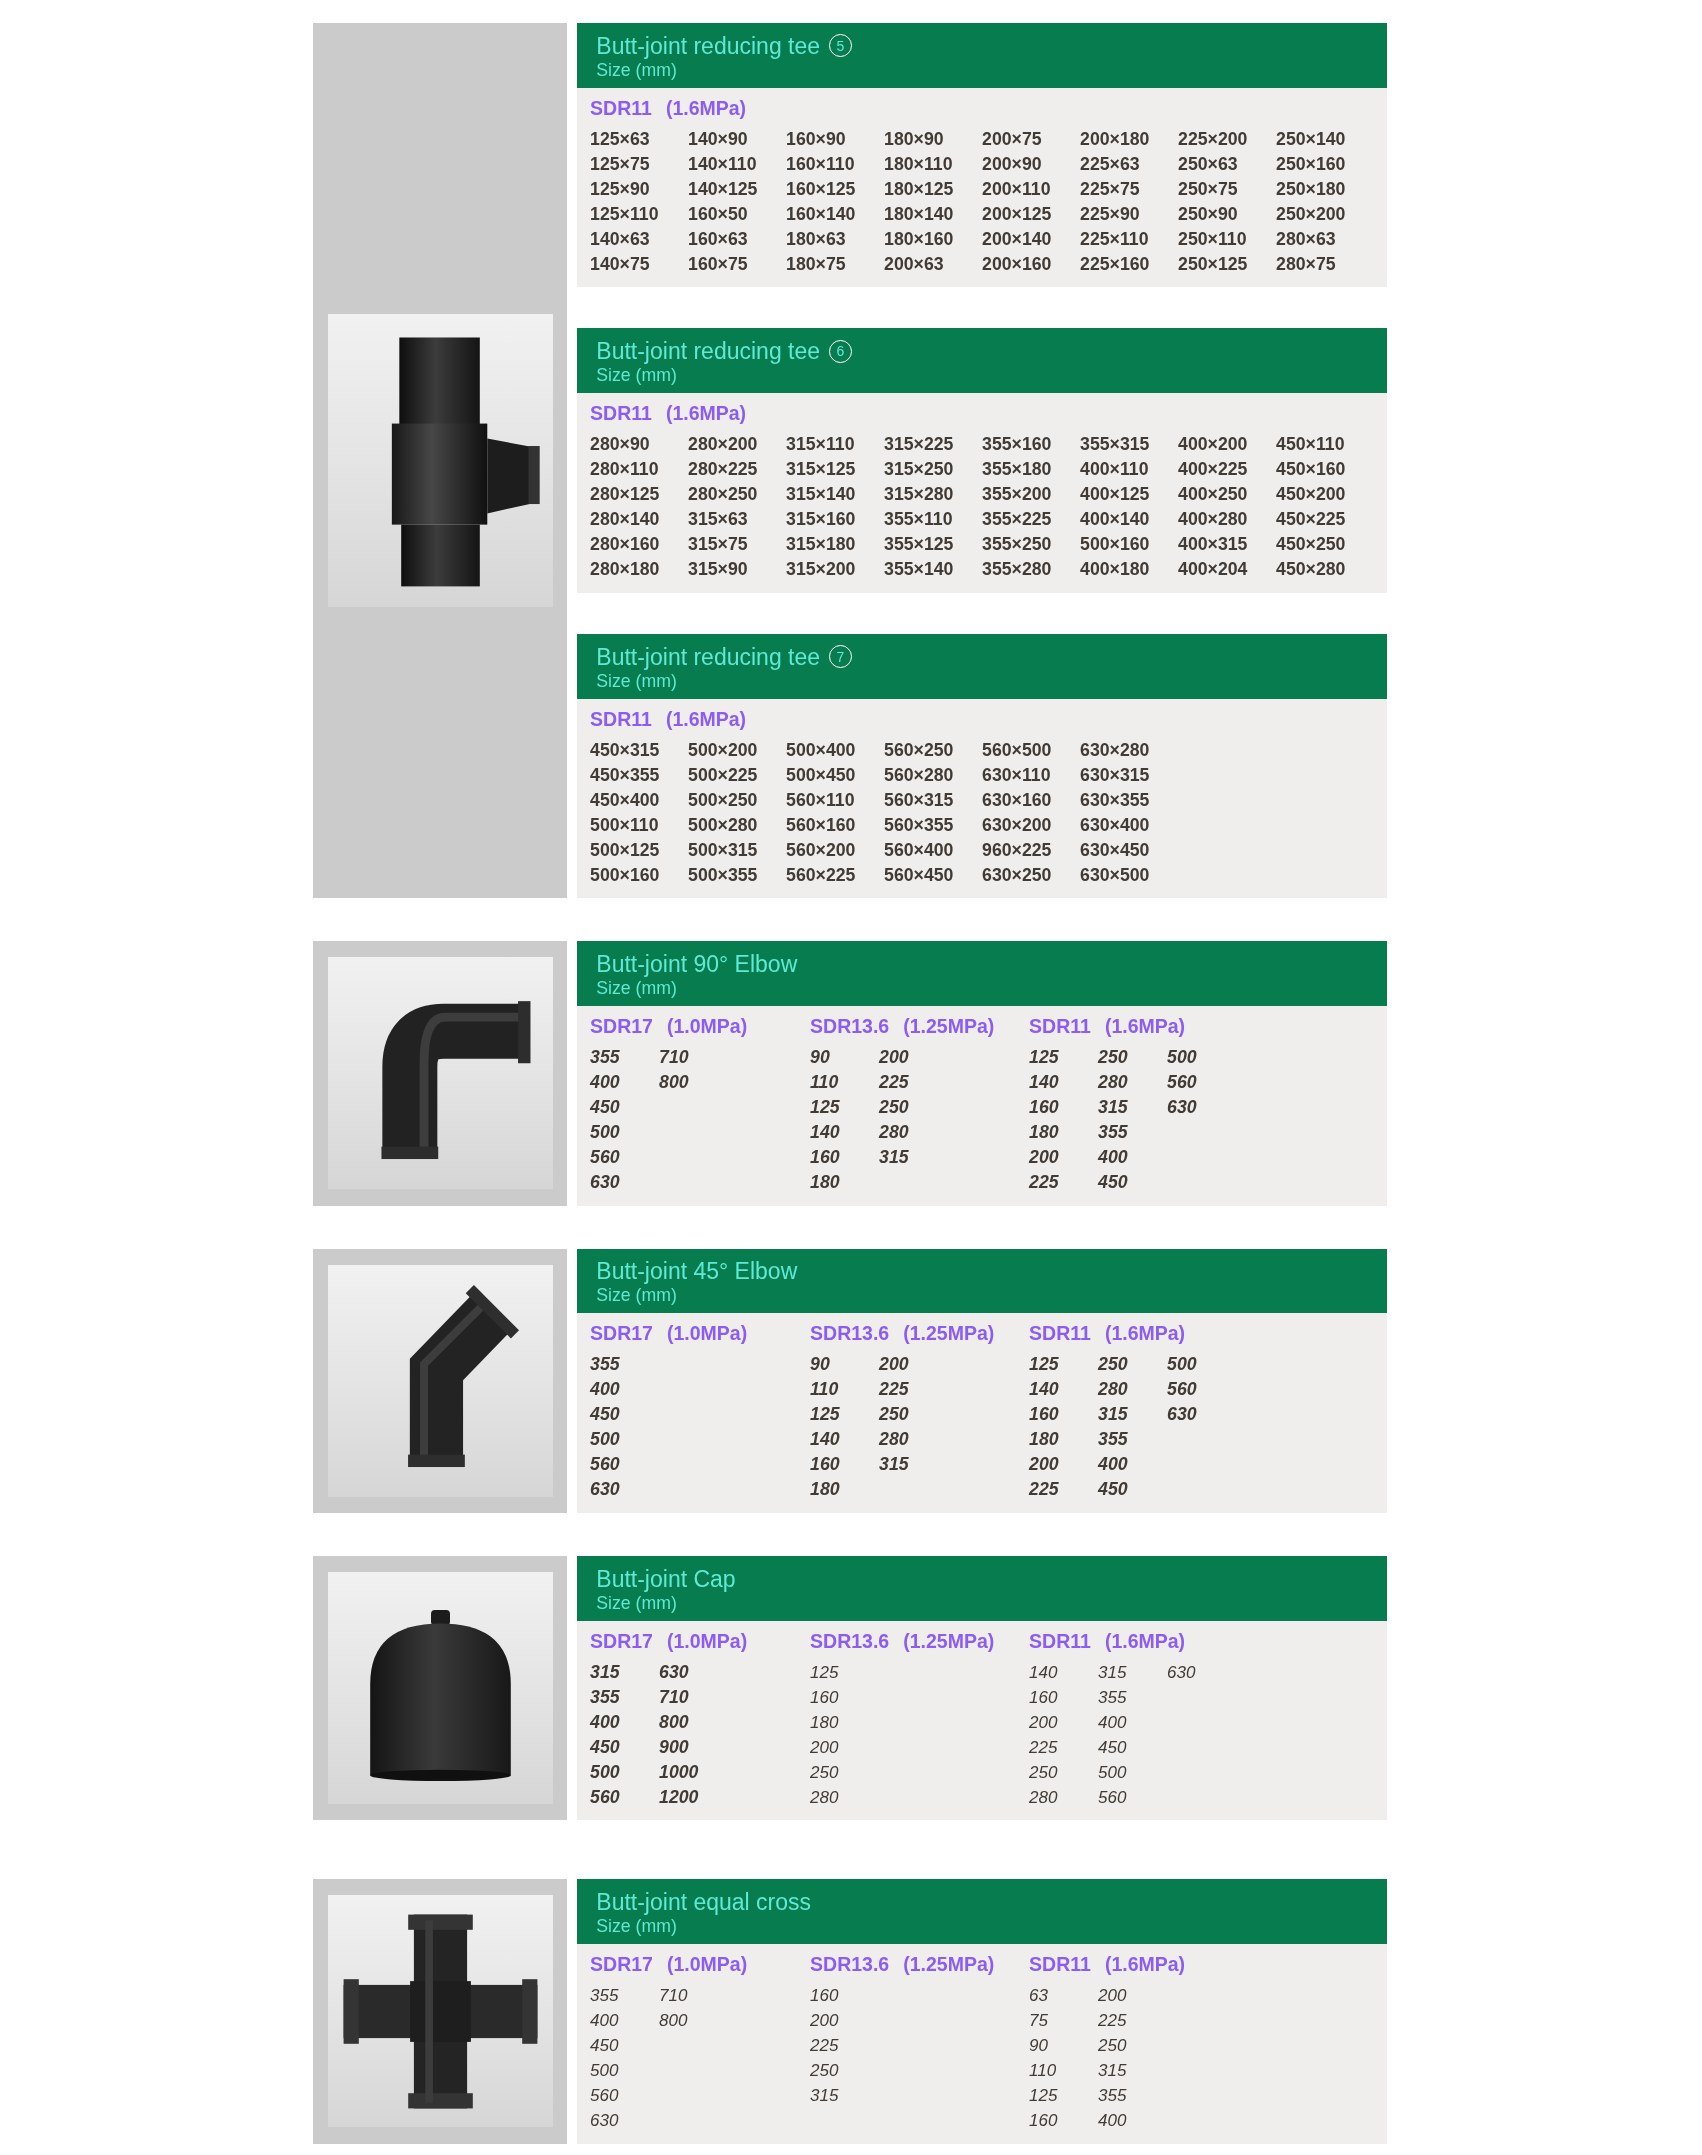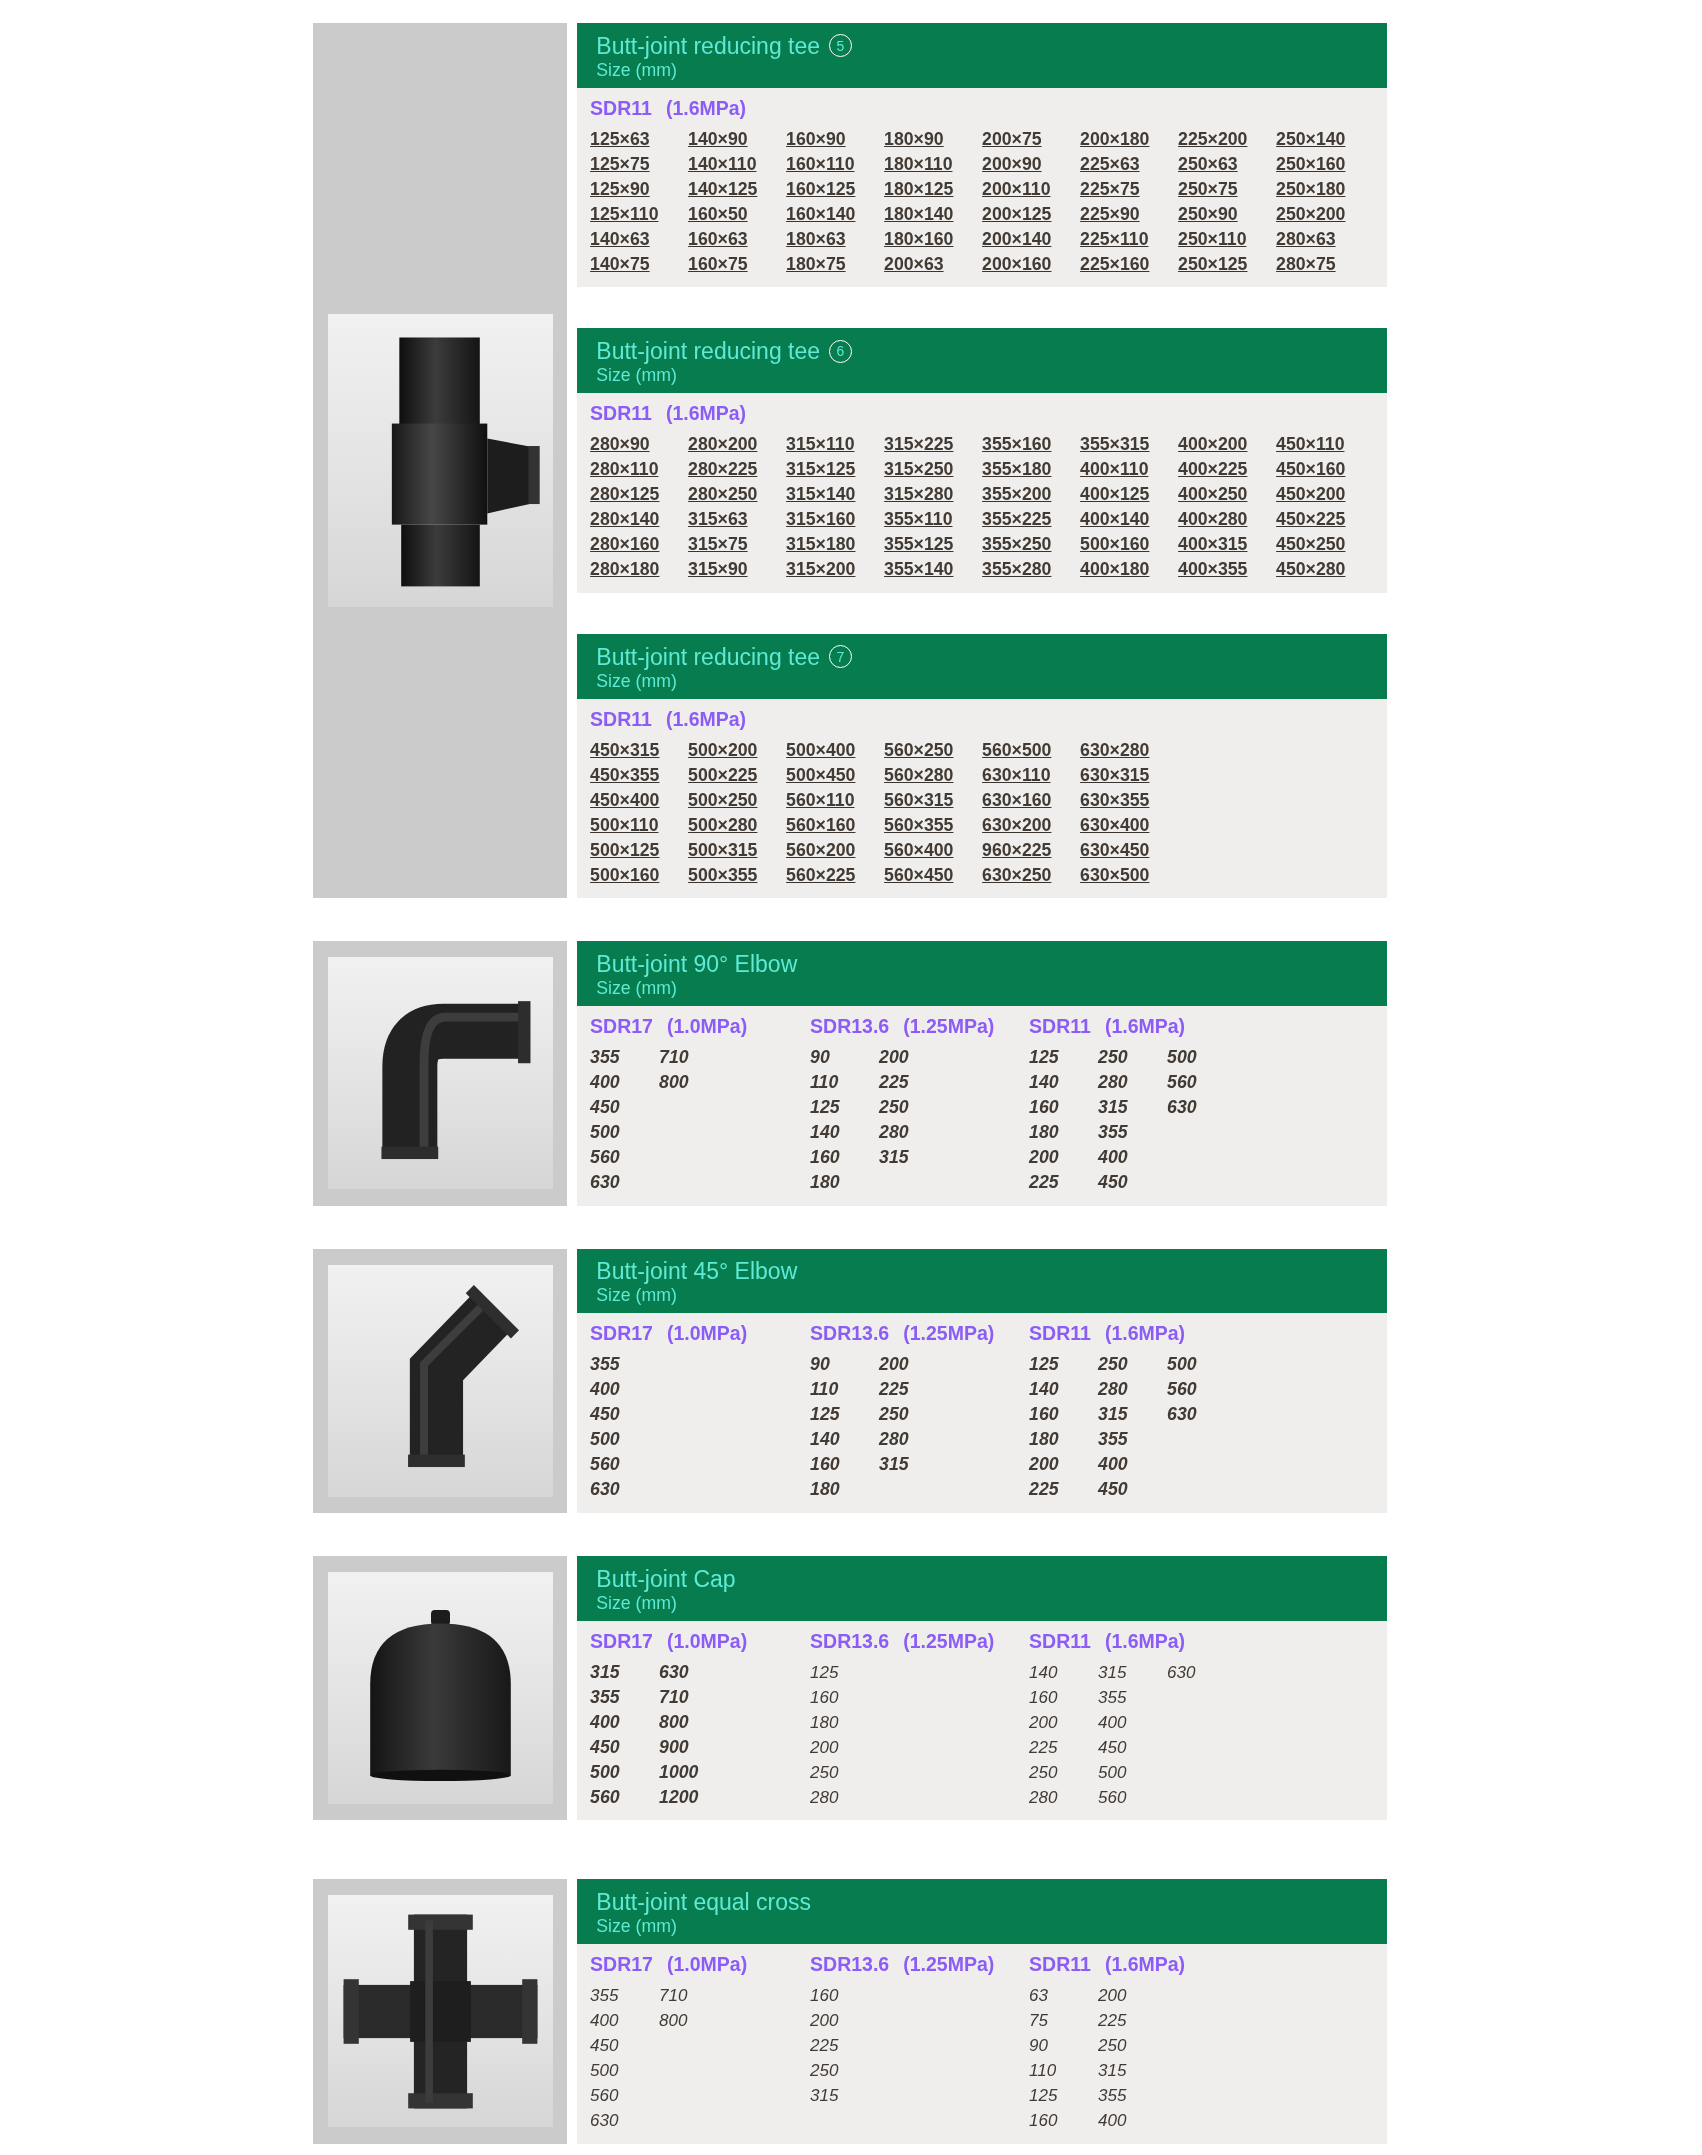--- a/index.html
+++ b/index.html
@@ -39,21 +39,21 @@
   }
   .size-label { font-size:17.7px; line-height:21px; font-weight:400; }
 
   .data-area { background:#efeeec; padding:7px 0 10.6px 13.3px; }
 
   .spec-header { font-size:19.5px; font-weight:700; line-height:26.6px; margin-bottom:5.3px; color:#8b5cf6; white-space:nowrap; }
   .spec-pressure { margin-left:14px; font-weight:700; }
 
   .size-grid { display:flex; }
   .size-col { display:flex; flex-direction:column; }
-  .grid-layout .size-col { width:98px;text-decoration:underline; }
+  .grid-layout .size-col { width:98px; }
   .size-cell { height:25px; line-height:25px; font-size:17.7px; font-weight:700; color:#423a34; white-space:nowrap; }
 
   .spec-row { display:flex; }
   .spec-group { display:flex; flex-direction:column; }
   .spec-group .size-col { width:69px; }
   .spec-group:nth-child(1) { width:220px; }
   .spec-group:nth-child(2) { width:219px; }
   .spec-group:nth-child(3) { flex:1; }
   .spec-group .cols { display:flex;font-style:italic; }
 
@@ -227,21 +227,21 @@
                 <div class="size-cell">400×140</div>
                 <div class="size-cell">500×160</div>
                 <div class="size-cell">400×180</div>
               </div>
               <div class="size-col">
                 <div class="size-cell">400×200</div>
                 <div class="size-cell">400×225</div>
                 <div class="size-cell">400×250</div>
                 <div class="size-cell">400×280</div>
                 <div class="size-cell">400×315</div>
-                <div class="size-cell">400×355</div>
+                <div class="size-cell">400×204</div>
               </div>
               <div class="size-col">
                 <div class="size-cell">450×110</div>
                 <div class="size-cell">450×160</div>
                 <div class="size-cell">450×200</div>
                 <div class="size-cell">450×225</div>
                 <div class="size-cell">450×250</div>
                 <div class="size-cell">450×280</div>
               </div>
             </div>

